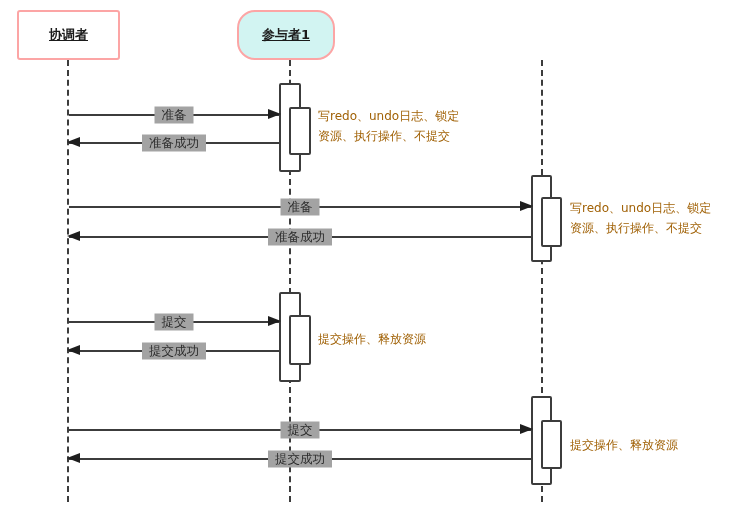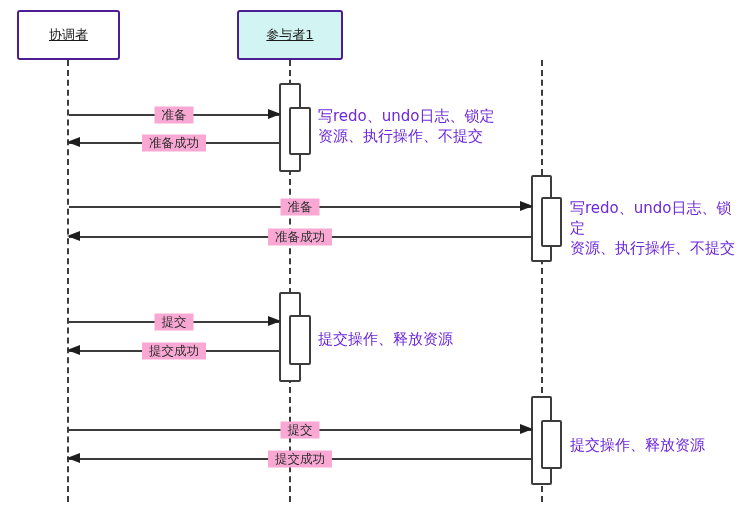--- a/index.html
+++ b/index.html
@@ -2,23 +2,23 @@
 <html><head>
 <meta charset="utf-8">
 <style>
   html,body{margin:0;padding:0;background:#ffffff;}
   #canvas{
     position:relative;width:740px;height:506px;background:#ffffff;overflow:hidden;
     font-family:"DejaVu Sans","Liberation Sans",sans-serif;color:#2d2d2d;
   }
   .actor-box{
     position:absolute;height:50px;box-sizing:border-box;
-    border:2px solid #4c1d95;border-radius:3px;background:#ffffff;
+    border:2px solid #fca5a5;border-radius:3px;background:#ffffff;
     display:flex;align-items:center;justify-content:center;
-    font-size:13px;font-weight:normal;
+    font-size:13px;font-weight:bold;
   }
   .actor-box .actor-label{text-decoration:underline;color:#1b1b1b;}
   .actor-box.participant{background:#d2f4f2;}
   .lifeline{
     position:absolute;width:0;border-left:2px dashed #3c3c3c;
   }
   .activation{
     position:absolute;box-sizing:border-box;background:#ffffff;
     border:2px solid #3c3c3c;border-radius:2px;
   }
@@ -29,40 +29,40 @@
     border-top:5.5px solid transparent;border-bottom:5.5px solid transparent;
     border-left:13px solid #1e1e1e;
   }
   .msg .head-left{
     position:absolute;left:-2px;top:-6px;width:0;height:0;
     border-top:5.5px solid transparent;border-bottom:5.5px solid transparent;
     border-right:13px solid #1e1e1e;
   }
   .msg .msg-label{
     position:absolute;left:50%;top:0;transform:translate(-50%,-50%);
-    background:#f9a8d4;padding:0 7px;font-size:12.5px;white-space:nowrap;color:#2d2d2d;
+    background:#a3a3a3;padding:0 7px;font-size:12.5px;white-space:nowrap;color:#2d2d2d;
   }
   .annotation{
-    position:absolute;font-size:15px;line-height:20px;color:#6d28d9;
+    position:absolute;font-size:12px;line-height:20px;color:#a16207;
     white-space:pre-line;
   }
 </style>
 </head>
 <body>
 
 <div id="canvas">
 
   <div class="lifeline" style="left:67px;top:60px;height:442px;"></div>
   <div class="lifeline" style="left:289px;top:60px;height:442px;"></div>
   <div class="lifeline" style="left:541px;top:60px;height:442px;"></div>
 
   <div class="actor-box" style="left:17px;top:10px;width:103px;">
     <span class="actor-label">协调者</span>
   </div>
-  <div class="actor-box participant" style="left:237px;top:10px;width:106px;">
+  <div class="actor-box participant" style="left:237px;top:10px;width:98px;border-radius:18px;">
     <span class="actor-label">参与者1</span>
   </div>
 
   <div class="activation" style="left:279px;top:83px;width:22px;height:89px;"></div>
   <div class="activation" style="left:289px;top:107px;width:22px;height:48px;"></div>
 
   <div class="activation" style="left:531px;top:175px;width:21px;height:87px;"></div>
   <div class="activation" style="left:541px;top:197px;width:21px;height:50px;"></div>
 
   <div class="activation" style="left:279px;top:292px;width:22px;height:90px;"></div>

